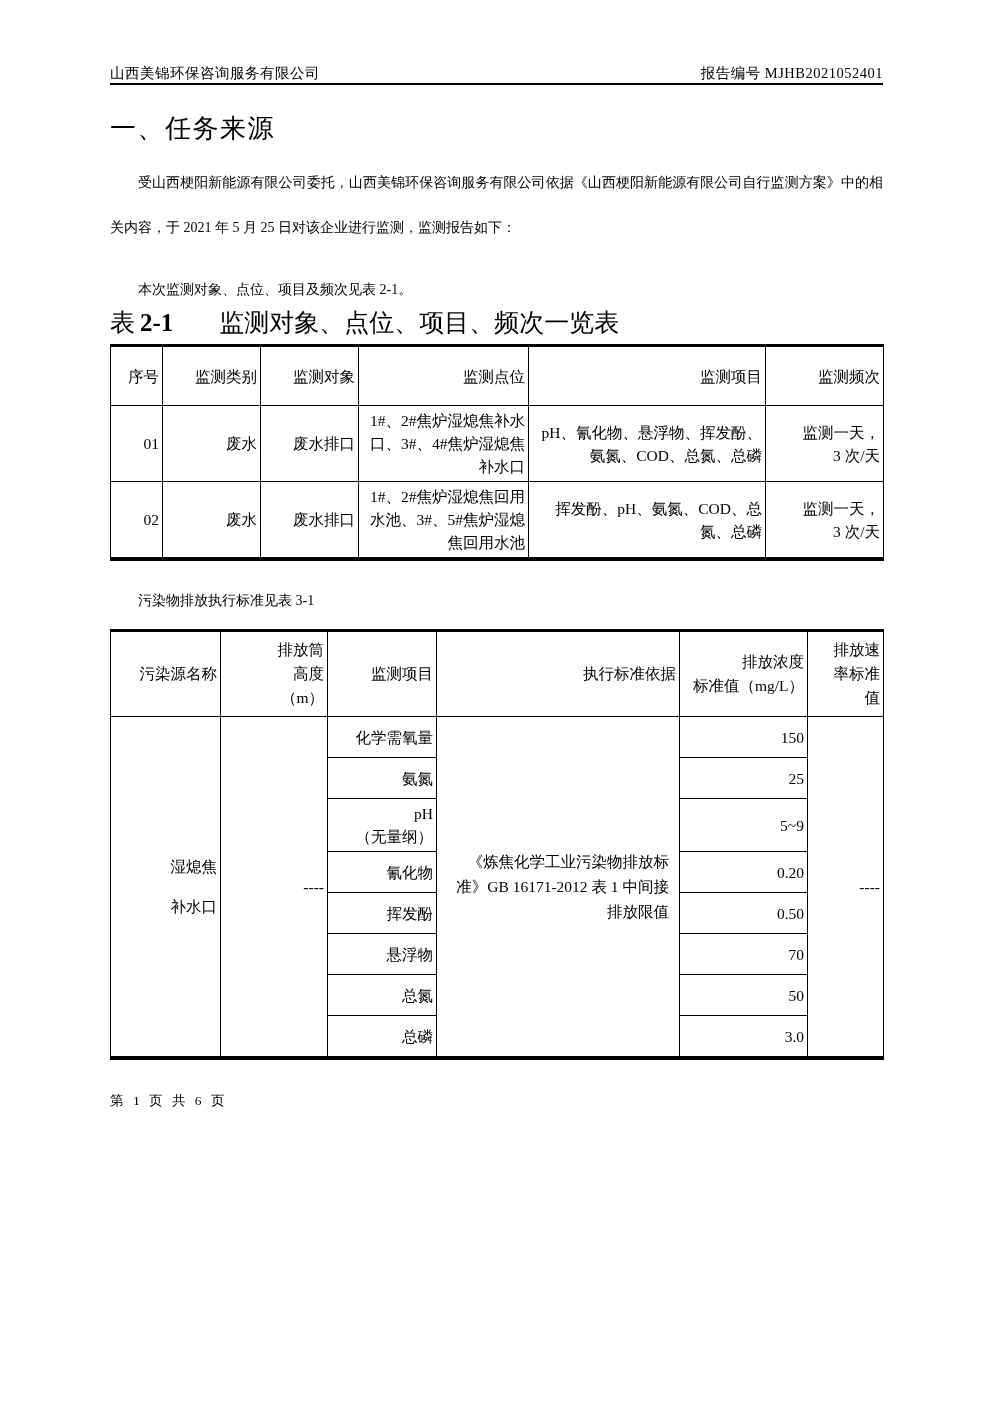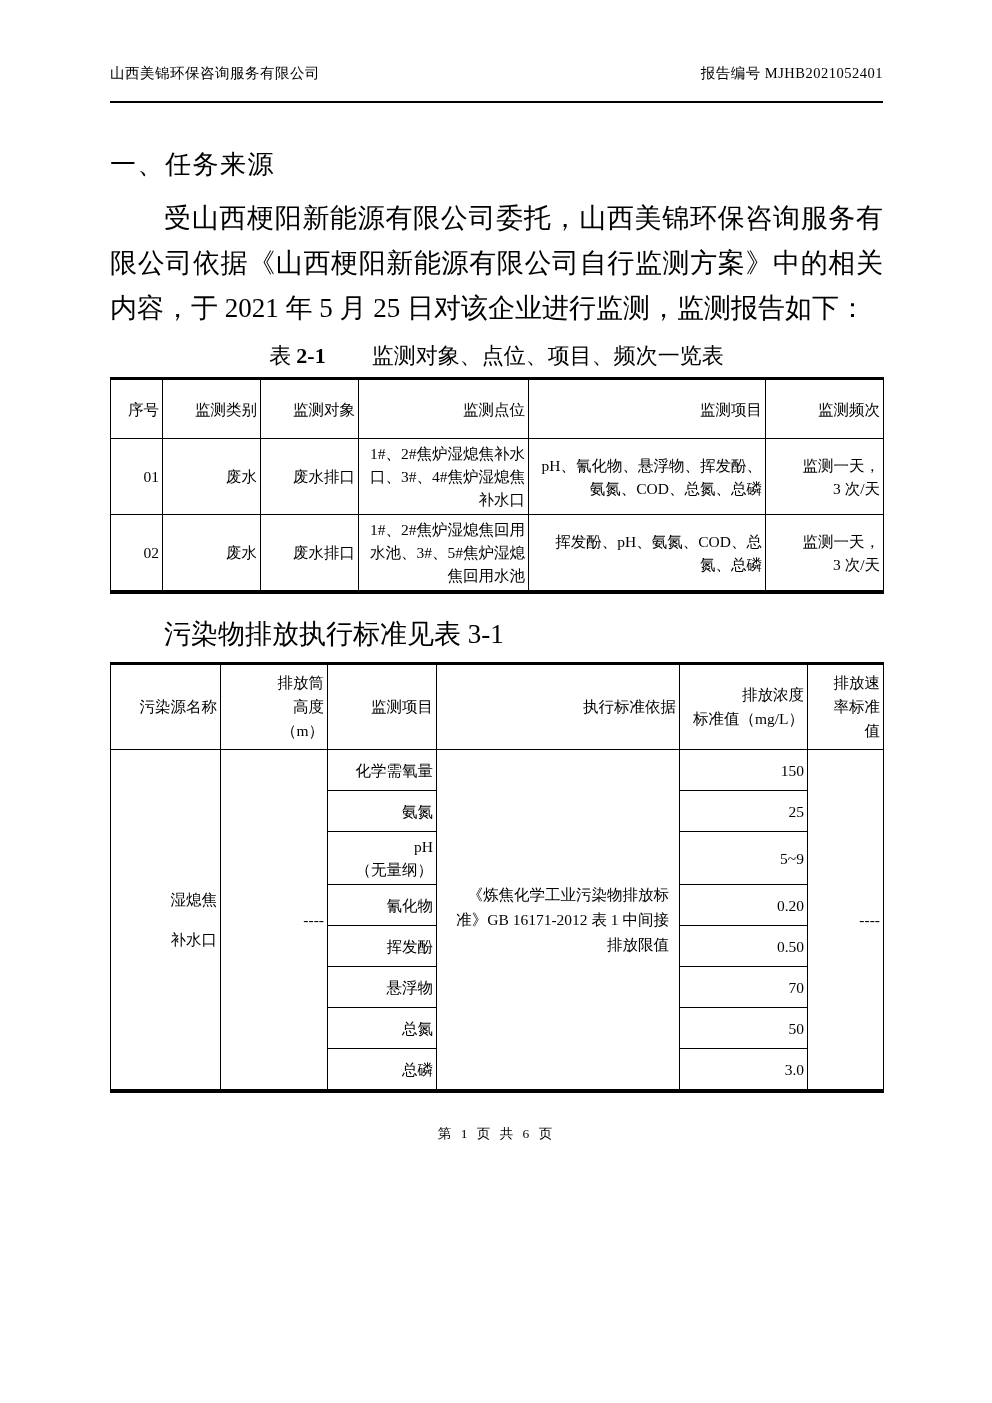--- a/index.html
+++ b/index.html
@@ -7,46 +7,46 @@
     width:992px;height:1403px;
     font-family:"Liberation Serif","DejaVu Serif",serif;
     color:#000;
     -webkit-font-smoothing:antialiased;
   }
   .page{position:relative;width:992px;height:1403px;overflow:hidden;background:#fff;}
   .content{margin:0 109px 0 110px;width:773px;}
 
   
   .doc-header{
-    padding-top:64px;padding-bottom:18px;
+    padding-top:64px;padding-bottom:0;
     border-bottom:2px solid #000;
     display:flex;justify-content:space-between;align-items:flex-end;
     font-size:14.5px;letter-spacing:0.5px;
   }
 
   
   .sec-heading{
     font-size:26px;font-weight:normal;letter-spacing:1.5px;
     margin:0;line-height:34px;
   }
-  .h1-heading{margin-top:45px;}
+  .h1-heading{margin-top:27px;}
   .h2-heading{margin-top:34px;}
   .h3-heading{margin-top:28px;}
 
   
   .para{
-    font-size:27px;line-height:45px;margin:0;
+    font-size:14px;line-height:45px;margin:0;
     text-indent:2em;text-align:justify;
   }
   .para-1{margin-top:14px;}
   .para-single{margin-top:20px;line-height:40px;}
 
   
   .tbl-caption{
-    margin-top:12px;text-align:center;font-size:22px;line-height:26px;
+    text-align:left;font-size:25px;line-height:26px;
   }
   .tbl-caption .cap-label{margin-right:46px;}
   .tbl-caption .cap-num{font-weight:bold;margin-left:5px;}
 
   
   table.doc-table{
     width:773px;table-layout:fixed;border-collapse:collapse;
     margin-top:8px;
     border-top:3px solid #000;border-bottom:4px solid #000;
     font-size:15.5px;
@@ -63,37 +63,38 @@
 
   .t31 thead th{height:78px;line-height:24px;}
   .t31 td.item-cell{height:34px;}
   .t31 td.ph-cell{height:46px;}
   .t31 td.val-cell{}
   .t31 .source-cell{line-height:40px;}
   .t31 .basis-cell{line-height:25px;padding:0 10px;}
 
   
   .doc-footer{
-    margin-top:32px;text-align:center;font-size:13.5px;letter-spacing:3px;
+    margin-top:32px;text-align:left;font-size:13.5px;letter-spacing:3px;
   }
 </style>
 </head>
 <body>
 
 <div class="page">
   <div class="content">
 
     <div class="doc-header">
       <span>山西美锦环保咨询服务有限公司</span>
       <span>报告编号 MJHB2021052401</span>
     </div>
 
     <h1 class="sec-heading h1-heading">一、任务来源</h1>
     <p class="para para-1">受山西梗阳新能源有限公司委托，山西美锦环保咨询服务有限公司依据《山西梗阳新能源有限公司自行监测方案》中的相关内容，于 2021 年 5 月 25 日对该企业进行监测，监测报告如下：</p>
 
+    <p class="para para-single">本次监测对象、点位、项目及频次见表 2-1。</p>
 
     <div class="tbl-caption">
       <span class="cap-label"><span>表</span><span class="cap-num">2-1</span></span><span>监测对象、点位、项目、频次一览表</span>
     </div>
 
     <table class="doc-table t21">
       <colgroup>
         <col style="width:52px">
           <col style="width:98px">
           <col style="width:98px">

